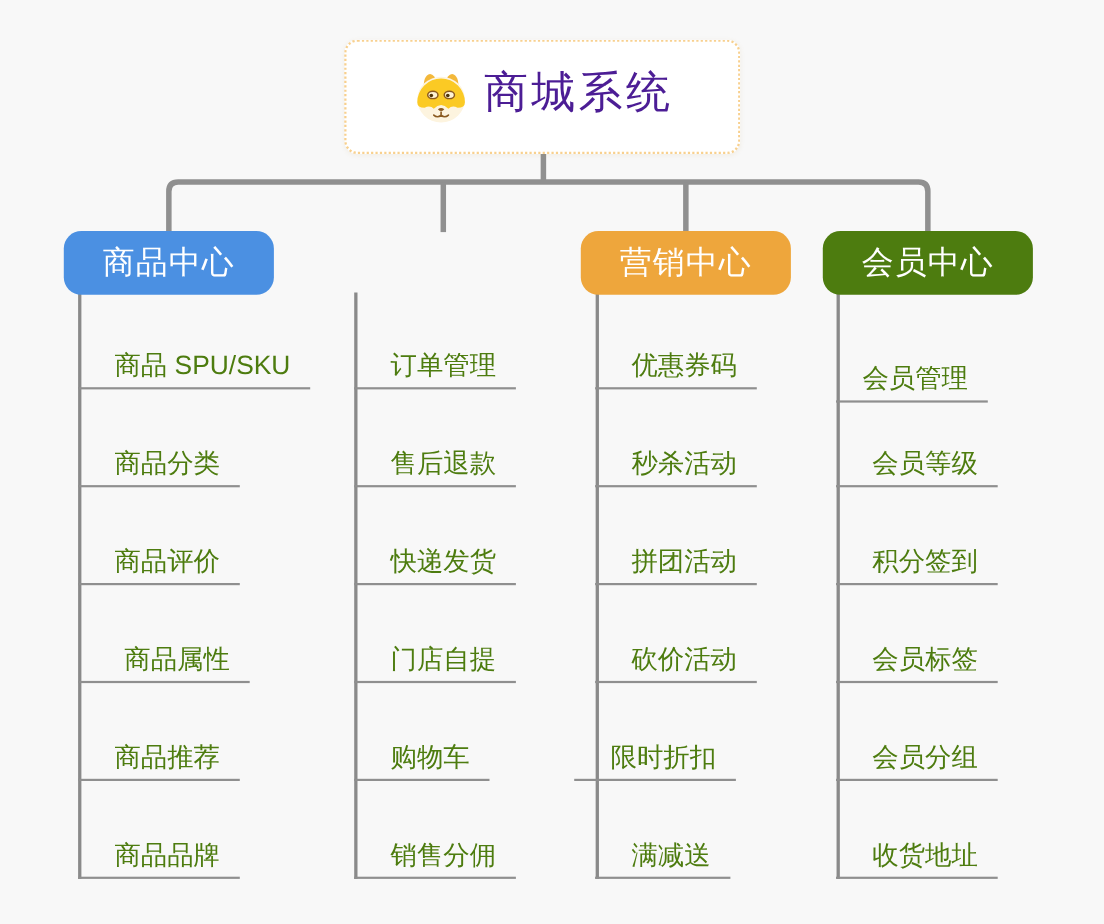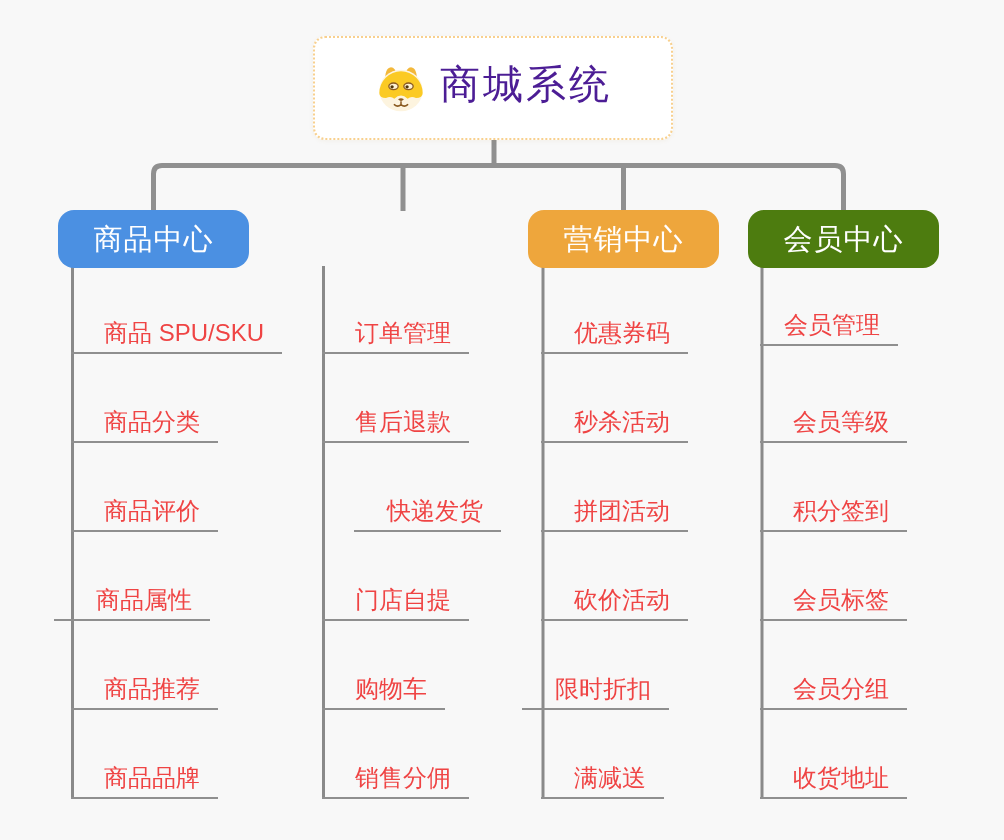--- a/index.html
+++ b/index.html
@@ -24,21 +24,21 @@
     display:flex;align-items:center;justify-content:center;
     color:#ffffff;font-size:29px;letter-spacing:1px;line-height:1;
   }
 
   
   .item{
     position:absolute;height:46px;box-sizing:border-box;width:max-content;white-space:nowrap;
     display:flex;align-items:flex-end;
     padding:0 18px 6px 33px;
     border-bottom:2px solid #8f8f8f;
-    font-size:24px;color:#ef4444;line-height:1.1;
+    font-size:24px;color:#4d7c0f;line-height:1.1;
   }
 </style>
 </head>
 <body>
 
 <div class="canvas">
 
   <svg class="connectors" viewBox="0 0 1004 840">
     <path d="M494 139 V166" fill="none" stroke-width="5" stroke="#909090"></path>
     <path d="M153.5 211 V174 Q153.5 165.5 162 165.5 H835 Q843.5 165.5 843.5 174 V211" fill="none" stroke-width="5" stroke="#909090"></path>
@@ -66,40 +66,40 @@
         <path d="M24 50 Q28 53.5 32 50 Q36 53.5 40 50" stroke="#8a5a20" stroke-width="1.8" fill="none" stroke-linecap="round"></path>
       </svg>
     </span>
     <span class="root-title" style="color: #4c1d95; font-family: Liberation Mono, monospace;">商城系统</span>
   </div>
 
   <div class="branch" style="left: 58px; background-color: rgb(75, 144, 226);">商品中心</div>
   <div class="item" style="left:71px;top:308px;">商品 SPU/SKU</div>
   <div class="item" style="left:71px;top:397px;">商品分类</div>
   <div class="item" style="left:71px;top:486px;">商品评价</div>
-  <div class="item" style="left:54px;top:575px;padding-left:42px;">商品属性</div>
+  <div class="item" style="left:71px;top:575px;padding-left:42px;">商品属性</div>
   <div class="item" style="left:71px;top:664px;">商品推荐</div>
   <div class="item" style="left:71px;top:753px;">商品品牌</div>
 
   <div class="item" style="left:322px;top:308px;">订单管理</div>
   <div class="item" style="left:322px;top:397px;">售后退款</div>
-  <div class="item" style="left:322px;top:486px;margin-left:32px;">快递发货</div>
+  <div class="item" style="left:322px;top:486px;">快递发货</div>
   <div class="item" style="left:322px;top:575px;">门店自提</div>
   <div class="item" style="left:322px;top:664px;">购物车</div>
   <div class="item" style="left:322px;top:753px;">销售分佣</div>
 
   <div class="branch" style="left: 528px; background-color: rgb(238, 166, 60);">营销中心</div>
   <div class="item" style="left:541px;top:308px;">优惠券码</div>
   <div class="item" style="left:541px;top:397px;">秒杀活动</div>
   <div class="item" style="left:541px;top:486px;">拼团活动</div>
   <div class="item" style="left:541px;top:575px;">砍价活动</div>
   <div class="item" style="left:522px;top:664px;">限时折扣</div>
   <div class="item" style="left:541px;top:753px;">满减送</div>
 
   <div class="branch" style="left: 748px; background-color: #4d7c0f;">会员中心</div>
-  <div class="item" style="left:760px;top:300px;padding-left:24px;">会员管理</div>
+  <div class="item" style="left:760px;top:320px;padding-left:24px;">会员管理</div>
   <div class="item" style="left:760px;top:397px;">会员等级</div>
   <div class="item" style="left:760px;top:486px;">积分签到</div>
   <div class="item" style="left:760px;top:575px;">会员标签</div>
   <div class="item" style="left:760px;top:664px;">会员分组</div>
   <div class="item" style="left:760px;top:753px;">收货地址</div>
 
 </div>
 
 </body></html>

